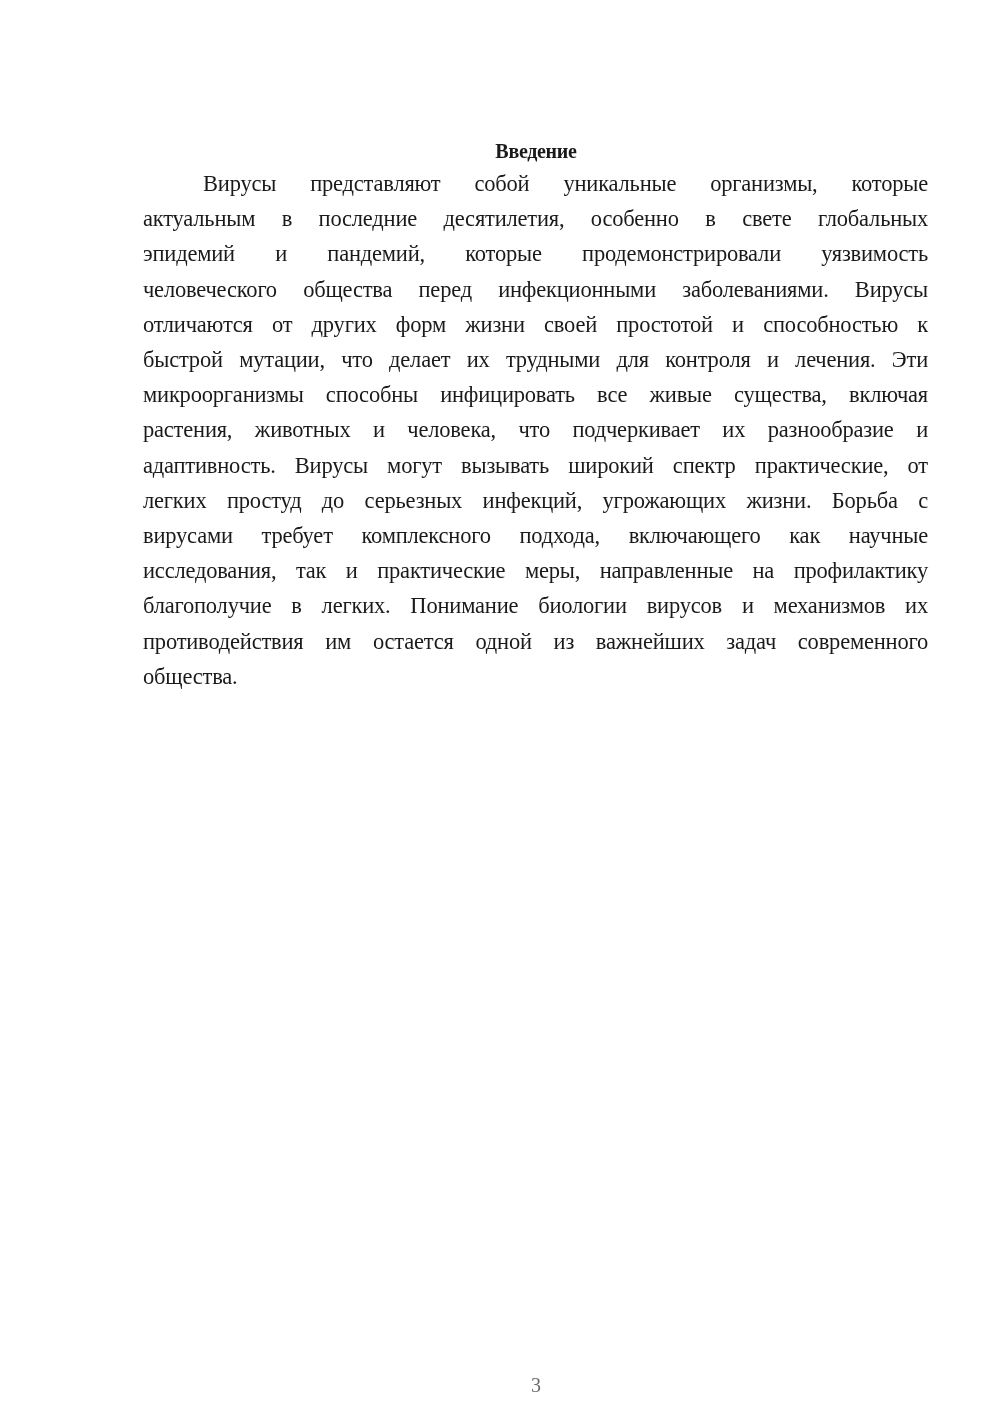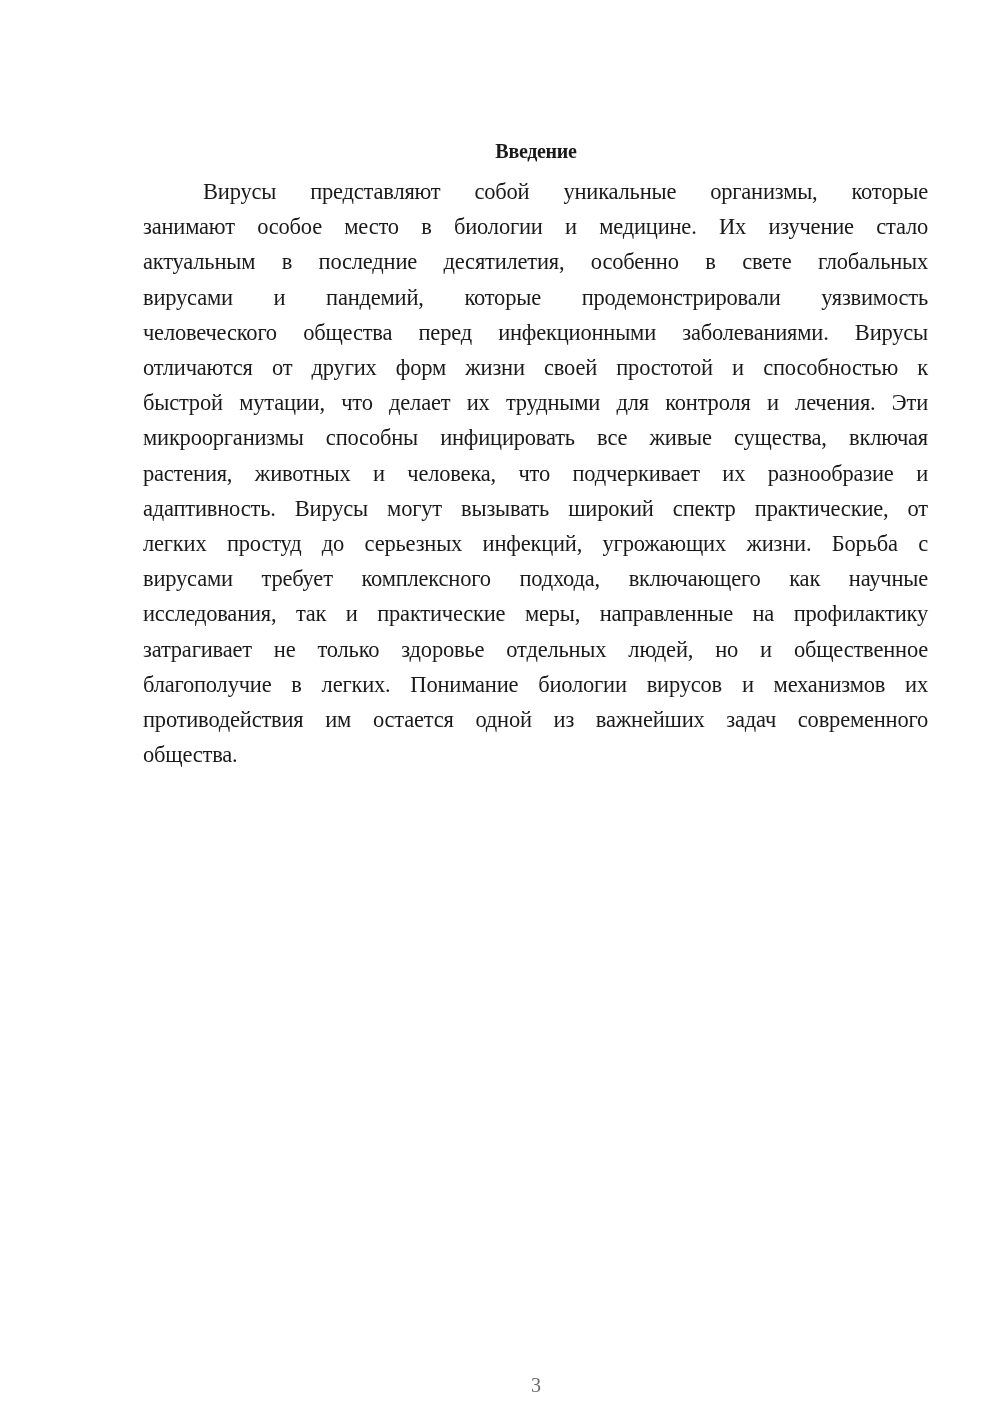--- a/index.html
+++ b/index.html
@@ -32,21 +32,21 @@
       text-align: center;
       font-weight: bold;
       font-size: 20px;
       line-height: 26px;
       letter-spacing: -0.3px;
       transform: translateX(36px);
     }
     .body-text {
       position: absolute;
       left: 143px;
-      top: 134px;
+      top: 126px;
       width: 785px;
       font-size: 22.5px;
       line-height: 35.2px;
       text-align: justify;
       letter-spacing: -0.2px;
     }
     .body-text .line {
       display: block;
       text-align: justify;
       text-align-last: justify;
@@ -71,32 +71,30 @@
     }
   </style>
 </head>
 <body>
 
 <div class="page">
   <div class="title">Введение</div>
 
   <div class="body-text">
     <span class="line first">Вирусы представляют собой уникальные организмы, которые</span>
-    <span class="line">занимают особое место в биологии и медицине. Их изучение стало</span>
     <span class="line">актуальным в последние десятилетия, особенно в свете глобальных</span>
-    <span class="line">вирусами и пандемий, которые продемонстрировали уязвимость</span>
+    <span class="line">эпидемий и пандемий, которые продемонстрировали уязвимость</span>
     <span class="line">человеческого общества перед инфекционными заболеваниями. Вирусы</span>
     <span class="line">отличаются от других форм жизни своей простотой и способностью к</span>
     <span class="line">быстрой мутации, что делает их трудными для контроля и лечения. Эти</span>
     <span class="line">микроорганизмы способны инфицировать все живые существа, включая</span>
     <span class="line">растения, животных и человека, что подчеркивает их разнообразие и</span>
     <span class="line">адаптивность. Вирусы могут вызывать широкий спектр практические, от</span>
     <span class="line">легких простуд до серьезных инфекций, угрожающих жизни. Борьба с</span>
     <span class="line">вирусами требует комплексного подхода, включающего как научные</span>
     <span class="line">исследования, так и практические меры, направленные на профилактику</span>
-    <span class="line">затрагивает не только здоровье отдельных людей, но и общественное</span>
     <span class="line">благополучие в легких. Понимание биологии вирусов и механизмов их</span>
     <span class="line">противодействия им остается одной из важнейших задач современного</span>
     <span class="line last">общества.</span>
   </div>
 
   <div class="page-number">3</div>
 </div>
 
 </body></html>

